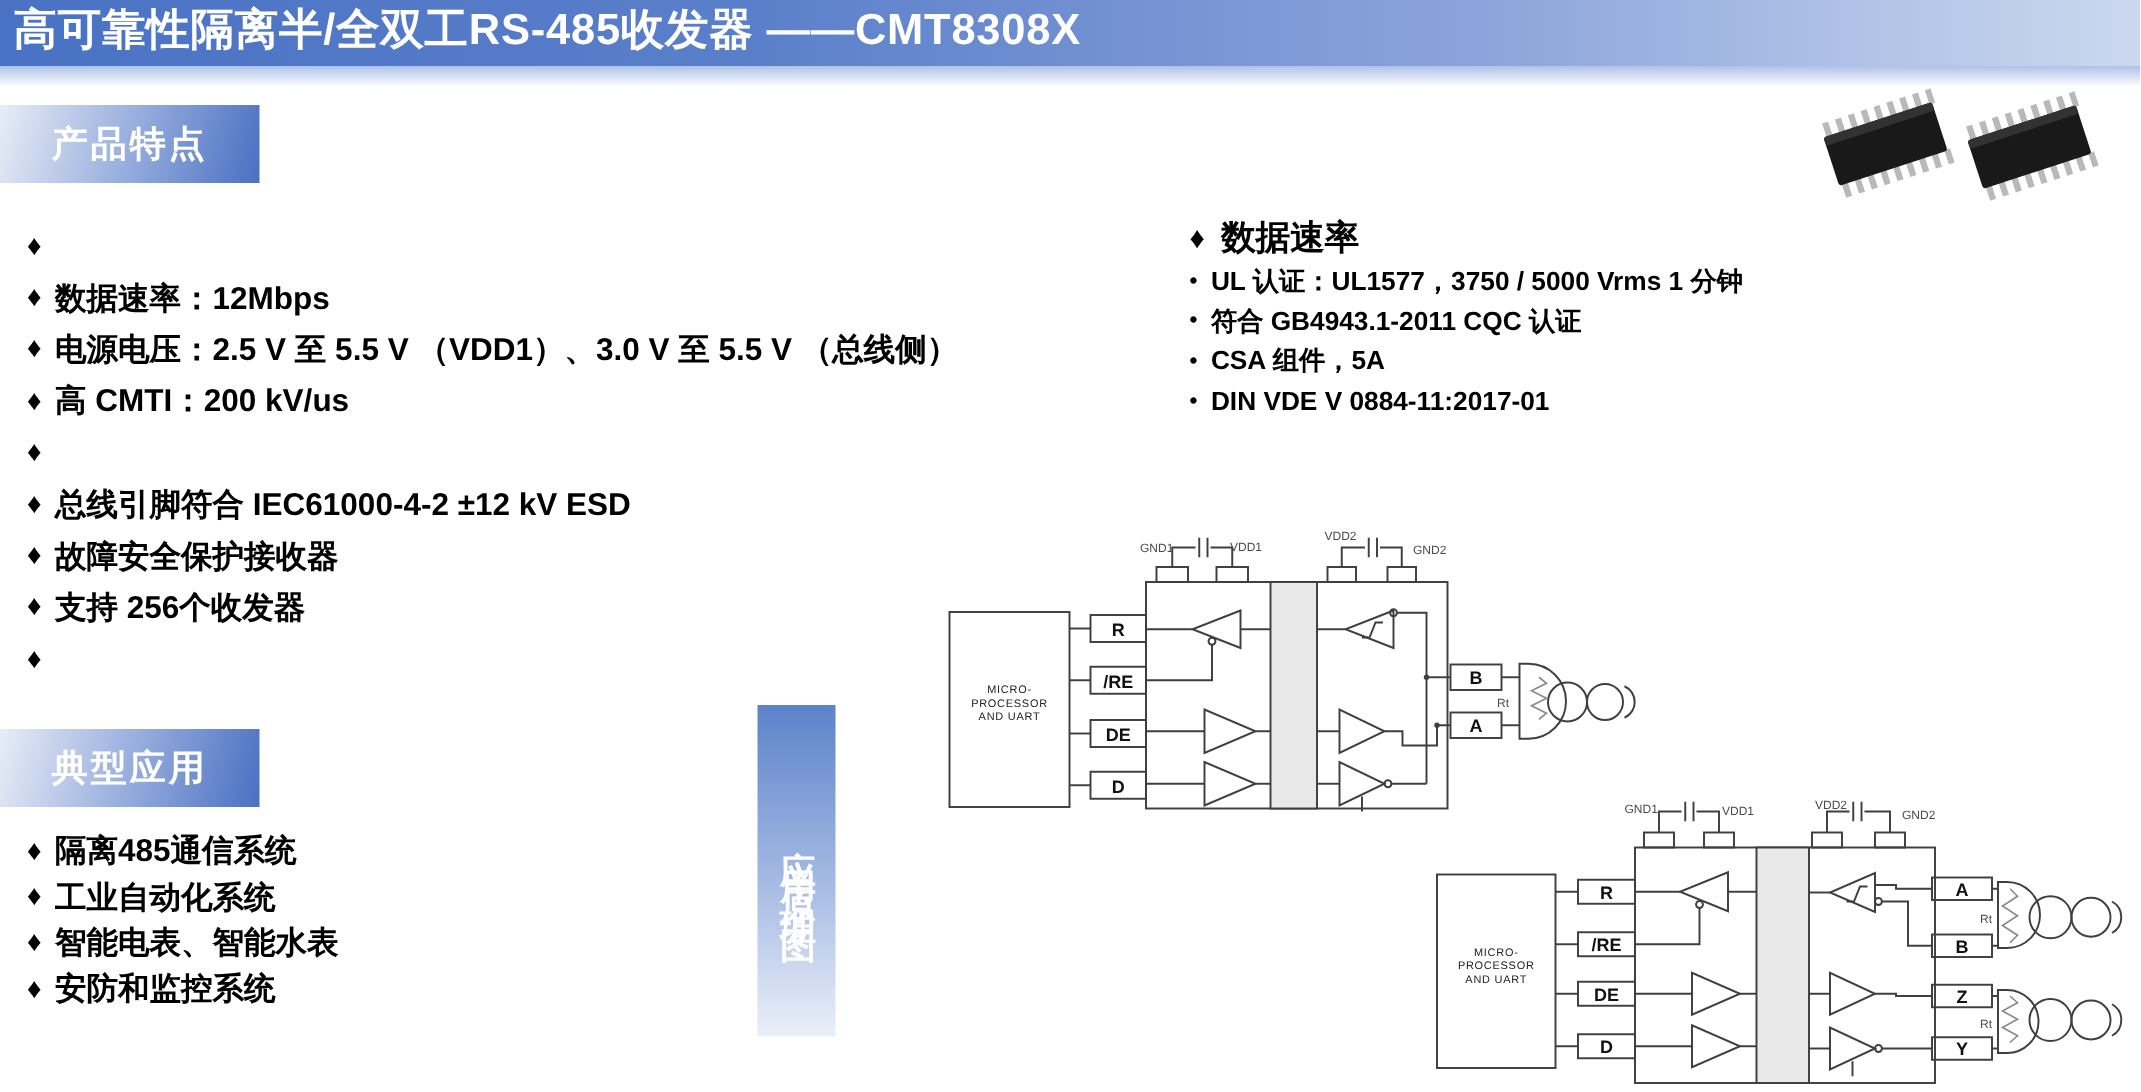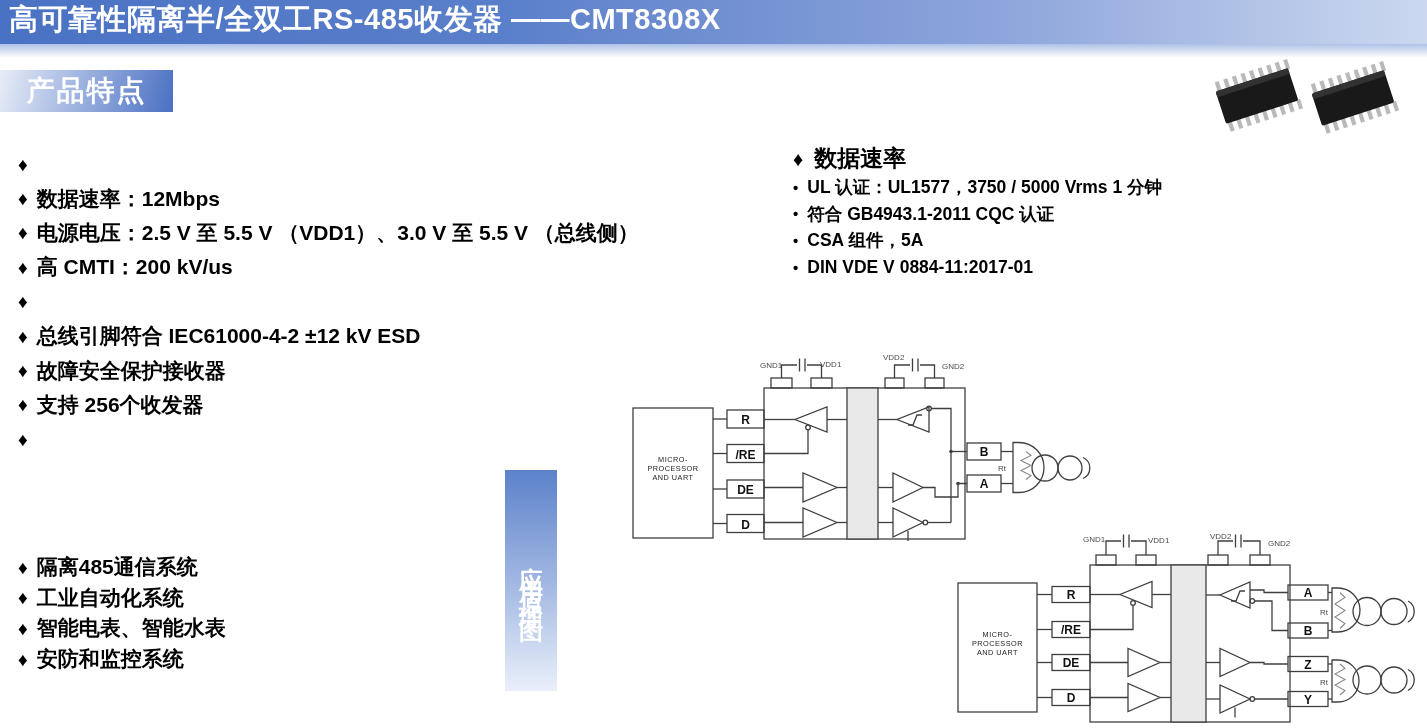--- a/index.html
+++ b/index.html
@@ -6,23 +6,23 @@
   .page{position:relative;width:1427px;height:728px;background:#ffffff;overflow:hidden;
         font-family:"Liberation Sans",sans-serif;color:#000;}
   
   .banner{position:absolute;left:0;top:0;width:1427px;height:44px;
           background:linear-gradient(90deg,#4a72c4 0%,#5a7fca 35%,#8da5db 70%,#cbd8ef 100%);
           display:flex;align-items:flex-start;}
   .banner .title{color:#fff;font-weight:700;font-size:29px;padding-left:9px;letter-spacing:.5px;white-space:nowrap;}
   .banner-fade{position:absolute;left:0;top:44px;width:1427px;height:14px;
           background:linear-gradient(180deg,#aec2e7 0%,rgba(255,255,255,0) 100%);}
   
-  .section-label{position:absolute;left:0;width:173px;height:42px;
+  .section-label{position:absolute;left:0;width:173px;height:52px;
           background:linear-gradient(105deg,#e8edf7 0%,#9fb4e0 45%,#4a70c2 100%);
-          color:#fff;font-size:28px;font-weight:700;letter-spacing:2px;
+          color:#fff;font-size:24px;font-weight:700;letter-spacing:2px;
           display:flex;align-items:center;justify-content:center;}
   #features-label{top:70px;}
   #applications-label{top:486px;}
   
   .feature-list{position:absolute;left:18px;top:147px;}
   .feature-item{height:34.4px;display:flex;align-items:center;font-size:21px;font-weight:700;white-space:nowrap;}
   .app-list{position:absolute;left:18px;top:552px;}
   .app-item{height:30.6px;display:flex;align-items:center;font-size:21px;font-weight:700;white-space:nowrap;}
   .dm{margin-right:9px;font-size:19px;line-height:1;}
   
@@ -134,20 +134,21 @@
     <div class="safety-item">
         <span class="bu">•</span>
         <span>CSA 组件，5A</span>
       </div>
     <div class="safety-item">
         <span class="bu">•</span>
         <span>DIN VDE V 0884-11:2017-01</span>
       </div>
   </div>
 
+  <div class="section-label" id="applications-label">典型应用</div>
 
   <div class="app-list">
     <div class="app-item">
         <span class="dm">♦</span>
         <span>隔离485通信系统</span>
       </div>
     <div class="app-item">
         <span class="dm">♦</span>
         <span>工业自动化系统</span>
       </div>

